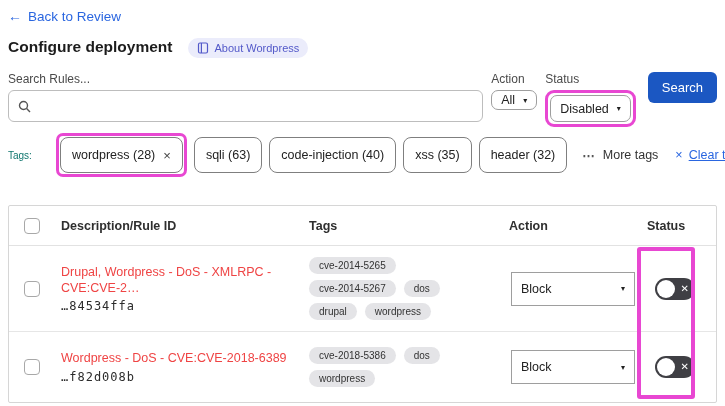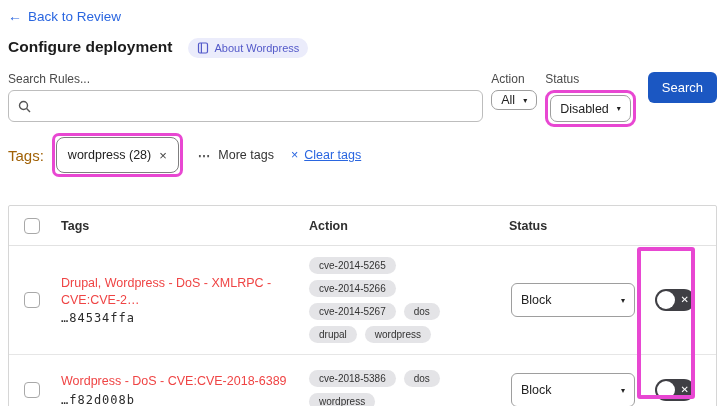--- a/index.html
+++ b/index.html
@@ -30,21 +30,21 @@
           border:1px solid #9e9e9e;border-radius:7px;background:#fff;padding:0 9px;font-size:12.5px;
           color:#222;cursor:pointer;white-space:nowrap;}
   .caret{font-size:8px;color:#222;}
   .hl-wrap{border:3px solid #e847d2;border-radius:9px;padding:2px;display:inline-block;background:transparent;}
   .status-select{height:27px;}
   .search-btn{height:31px;padding:0 14px;margin-left:4px;background:#1b57c2;color:#fff;border:none;
               border-radius:6px;font-size:13px;font-family:"Liberation Sans",sans-serif;cursor:pointer;margin-bottom:1px;}
 
   
   .tags-row{display:flex;align-items:center;gap:7px;margin-top:11px;height:34px;}
-  .tags-label{font-size:15px;color:#a16207;margin-right:1px;}
+  .tags-label{font-size:10px;color:#0f766e;margin-right:17px;}
   .tag-pill{display:inline-flex;align-items:center;gap:8px;height:28px;border:1px solid #7f7f7f;
             border-radius:8px;background:#fff;padding:17px 11px;font-size:12.5px;color:#222;cursor:pointer;white-space:nowrap;}
   .tag-pill .x{font-size:13px;color:#444;}
   .tag-hl{padding:1px;border-radius:7px;}
   .more-tags{display:inline-flex;align-items:center;gap:7px;font-size:12.5px;color:#333;cursor:pointer;margin-left:8px;white-space:nowrap;}
   .more-tags .dots{letter-spacing:1px;color:#555;font-weight:bold;}
   .clear-tags{display:inline-flex;align-items:center;gap:6px;color:#2a66e0;font-size:12.5px;cursor:pointer;margin-left:10px;white-space:nowrap;}
   .clear-tags .u{text-decoration:underline;}
 
   
@@ -54,21 +54,21 @@
   .thead .h{font-size:12.5px;font-weight:bold;color:#2f2f2f;padding-left:6px;}
   .cell{padding-left:6px;}
   .c-check{display:flex;justify-content:center;align-items:center;padding-left:0;}
   .checkbox{width:16px;height:16px;border:1.5px solid #a8a8a8;border-radius:4px;background:#fff;display:inline-block;cursor:pointer;}
   .data-row{border-bottom:1px solid #e6e6e6;min-height:70px;padding:11px 0;}
   .data-row:last-child{border-bottom:none;}
   .desc-line{font-size:12.5px;color:#ef4444;line-height:1.3;}
   .rule-id{font-family:"DejaVu Sans Mono",monospace;font-size:12px;color:#2b2b2b;letter-spacing:1px;margin-top:3px;}
   .chips{display:flex;flex-wrap:wrap;gap:6px 8px;padding-right:14px;}
   .chip{background:#e4e4e7;color:#333;font-size:10px;padding:3px 10px;border-radius:10px;white-space:nowrap;}
-  .row-select{width:124px;height:34px;border-radius:6px;margin-left:2px;}
+  .row-select{width:124px;height:34px;border-radius:0;margin-left:2px;}
   .toggle{position:relative;width:40px;height:22px;background:#3f3f44;border-radius:11px;cursor:pointer;margin-left:8px;}
   .toggle .knob{position:absolute;left:2px;top:2px;width:18px;height:18px;border-radius:50%;background:#fff;}
   .toggle .tx{position:absolute;right:6px;top:50%;transform:translateY(-50%);color:#fff;font-size:10px;line-height:1;}
   .status-hl{position:absolute;left:628px;top:41px;width:58px;height:152px;border:4px solid #e847d2;
              border-radius:3px;pointer-events:none;}
 </style>
 </head>
 <body>
 
 <div class="page">
@@ -120,51 +120,57 @@
   </div>
 
   <div class="tags-row">
     <span class="tags-label">Tags:</span>
     <span class="hl-wrap tag-hl">
       <span class="tag-pill">
         <span>wordpress (28)</span>
         <span class="x">×</span>
       </span>
     </span>
+    <span id="other-tags" style="display:inline-flex;gap:7px;">
+        <span class="tag-pill">sqli (63)</span>
+        <span class="tag-pill">code-injection (40)</span>
+        <span class="tag-pill">xss (35)</span>
+        <span class="tag-pill">header (32)</span>
+      </span>
     <span class="more-tags">
       <span class="dots">⋯</span>
       <span>More tags</span>
     </span>
     <a class="clear-tags">
       <span>×</span>
       <span class="u">Clear tags</span>
     </a>
   </div>
 
   <div class="table-wrap">
     <div class="trow thead">
       <div class="cell c-check">
           <span class="checkbox"></span>
         </div>
+      <div class="cell h">Description/Rule ID</div>
       <div class="cell h">Tags</div>
       <div class="cell h">Action</div>
       <div class="cell h">Status</div>
     </div>
     <div id="tbody">
         <div class="trow data-row">
           <div class="cell c-check">
             <span class="checkbox"></span>
           </div>
           <div class="cell">
             <div class="desc-line">Drupal, Wordpress - DoS - XMLRPC - CVE:CVE-2…</div>
             <div class="rule-id">…84534ffa</div>
           </div>
           <div class="cell chips">
             <span class="chip">cve-2014-5265</span>
-            <span class="chip">cve-2014-5266</span>
             <span class="chip">cve-2014-5267</span>
             <span class="chip">dos</span>
             <span class="chip">drupal</span>
             <span class="chip">wordpress</span>
           </div>
           <div class="cell"><div class="select row-select">
               <span>Block</span>
               <span class="caret">▾</span>
             </div></div>
           <div class="cell">

